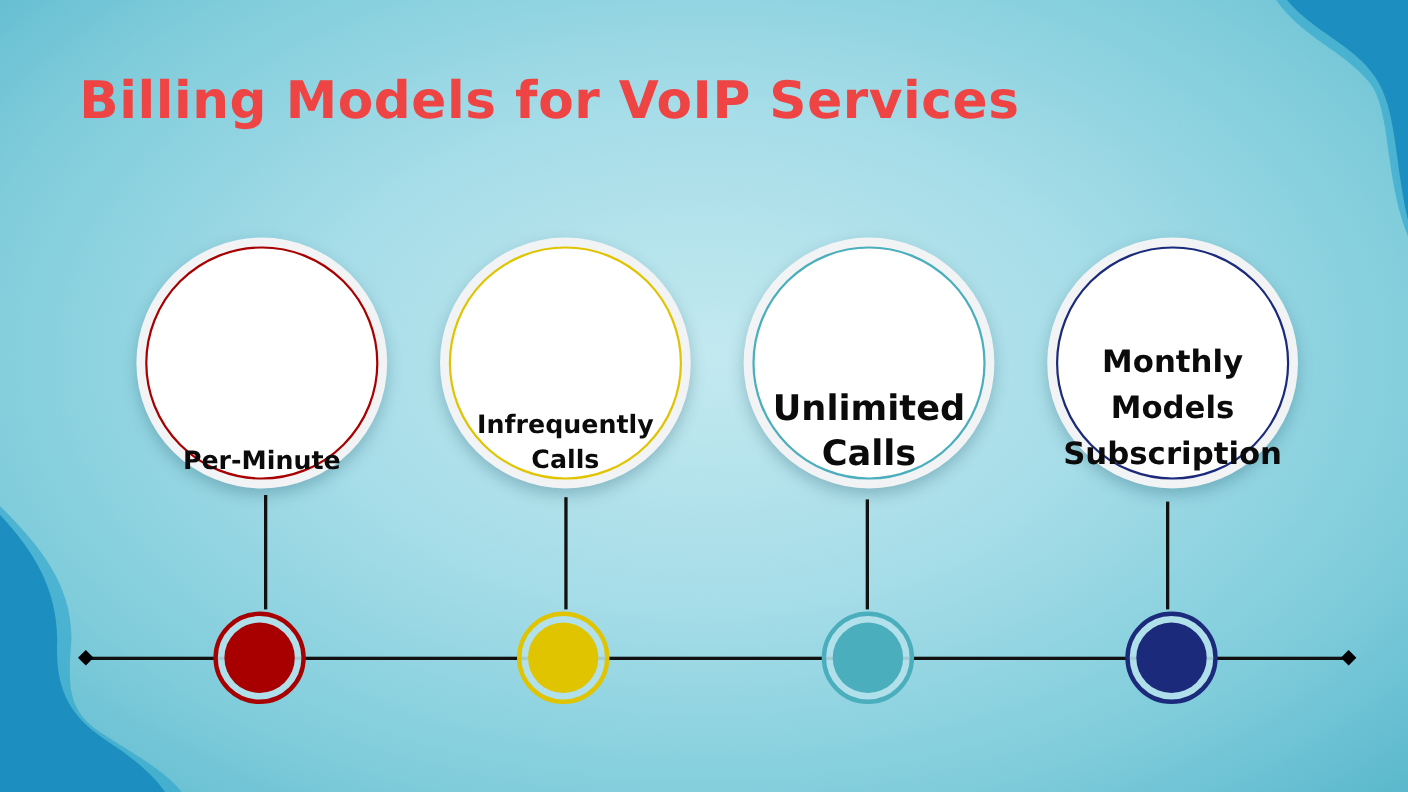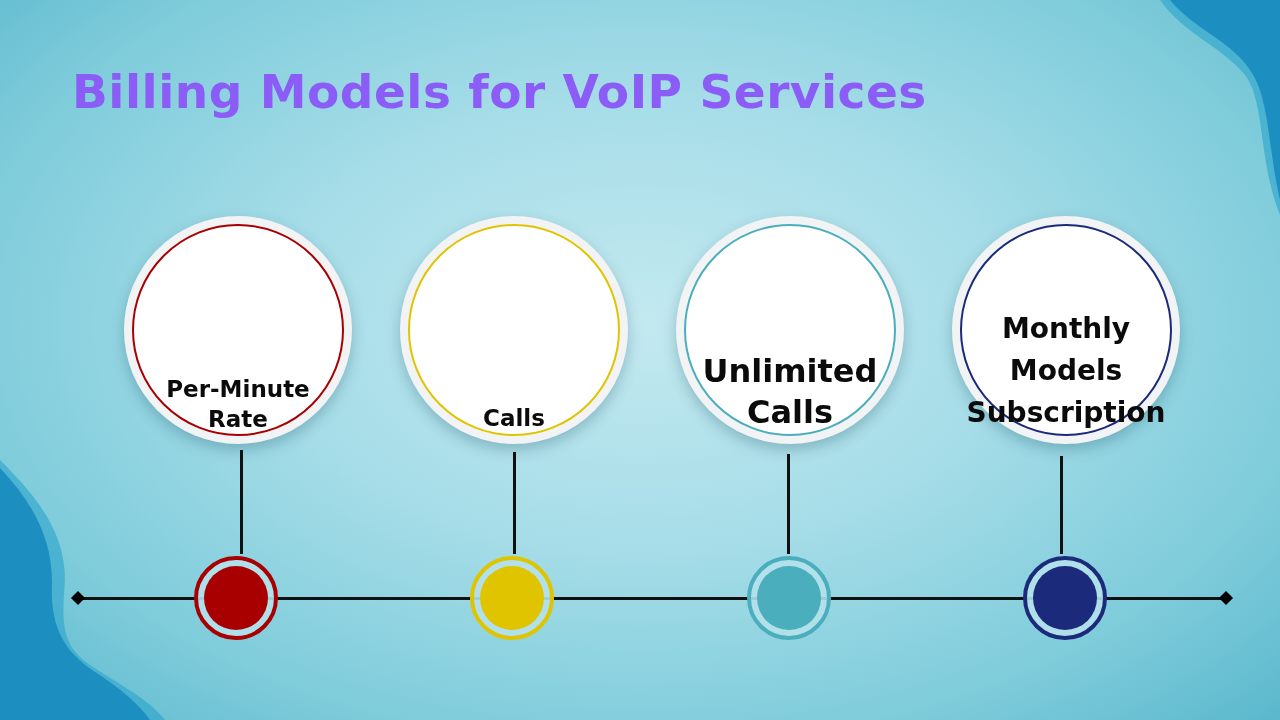--- a/index.html
+++ b/index.html
@@ -1,21 +1,21 @@
 <!DOCTYPE html>
 <html><head>
 <meta charset="utf-8">
 <style>
   html, body { margin:0; padding:0; }
   body { width:1280px; height:720px; overflow:hidden; position:relative;
     font-family:"DejaVu Sans", sans-serif;
     background: radial-gradient(ellipse at 50% 45%, #c3e9f0 0%, #a6dde8 40%, #7fccdb 75%, #5ab8cc 100%); }
   .blob { position:absolute; }
   .title { position:absolute; left:72px; top:64px; margin:0; font-size:47px; font-weight:bold;
-    color:#8b5cf6; letter-spacing:0.5px; white-space:nowrap; }
+    color:#ef4444; letter-spacing:0.5px; white-space:nowrap; }
   .card { position:absolute; width:228px; height:228px; border-radius:50%;
     background:#f1f3f4; box-shadow:0 6px 14px rgba(0,60,80,0.25); }
   .card .inner { position:absolute; left:8px; top:8px; width:208px; height:208px; border-radius:50%;
     background:#fff; border:2px solid; display:flex; align-items:flex-end; justify-content:center;
     text-align:center; }
   .card .label { font-weight:bold; color:#0b0b0b; line-height:1.28; padding:0 2px; }
   .stem { position:absolute; width:3px; background:#111; }
   .axis { position:absolute; left:78px; top:597px; width:1148px; height:3px; background:#111; }
   .diamond { position:absolute; width:10px; height:10px; background:#000; transform:rotate(45deg); }
   .dot { position:absolute; width:76px; height:76px; border-radius:50%; border:4px solid; box-sizing:content-box; background:rgba(180,225,235,0.9); }
@@ -32,28 +32,28 @@
   <path d="M0,0 C35,35 65,70 65,120 C62,160 60,185 90,205 C120,225 150,240 165,260 L0,260 Z" fill="#2aa3cc" opacity="0.6"></path>
   <path d="M0,8 C30,40 52,75 52,122 C50,165 62,190 95,212 C120,228 140,245 150,260 L0,260 Z" fill="#1c8fc0"></path>
 </svg>
 
 <h1 class="title">Billing Models for VoIP Services</h1>
 
 <div class="card" style="left:124px;top:216px;">
   <div class="inner" style="border-color:#a80000;">
     <div class="label" style="font-size:23px;">
       <div>Per-Minute</div>
-      <div>Rate</div>
     </div>
   </div>
 </div>
 
 <div class="card" style="left:400px;top:216px;">
   <div class="inner" style="border-color:#e0c400;">
     <div class="label" style="font-size:23px;line-height:1.35;margin-top:-10px;">
+      <div>Infrequently</div>
       <div>Calls</div>
     </div>
   </div>
 </div>
 
 <div class="card" style="left:676px;top:216px;">
   <div class="inner" style="border-color:#4aaebd;">
     <div class="label" style="font-size:32px;line-height:1.3;">
       <div>Unlimited</div>
       <div>Calls</div>

